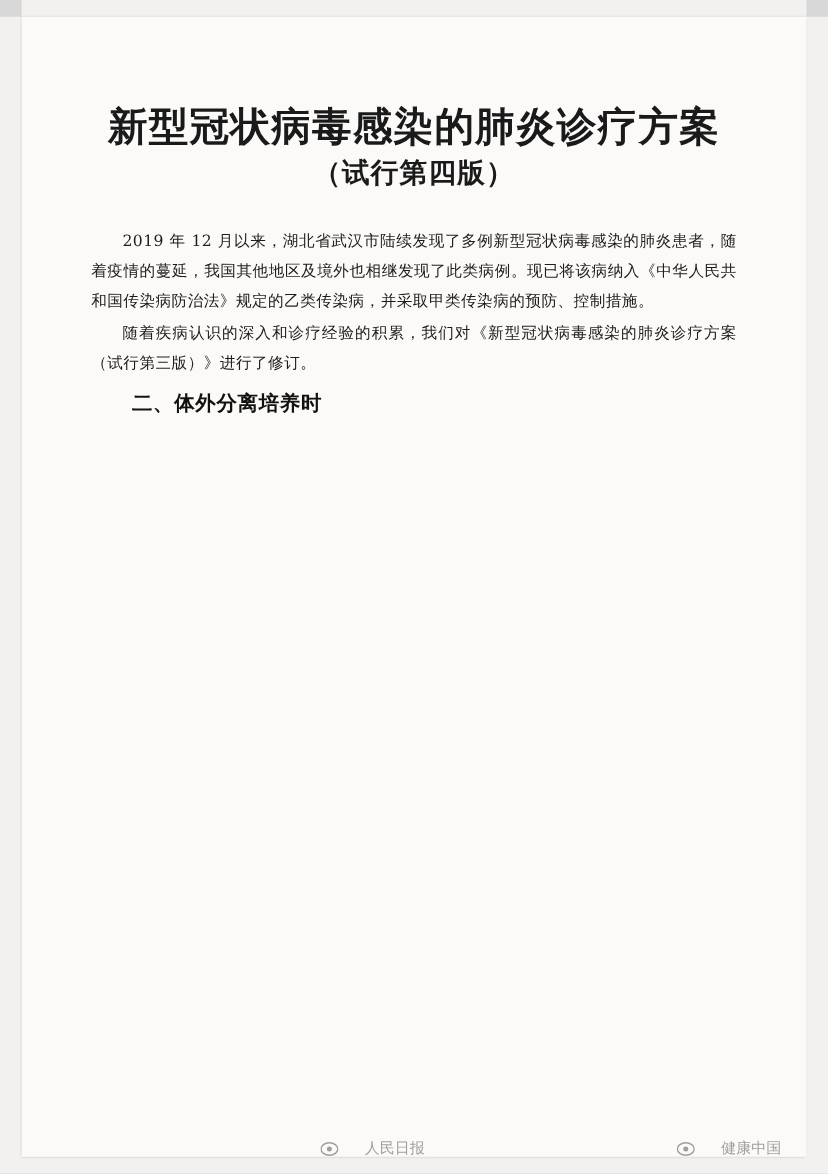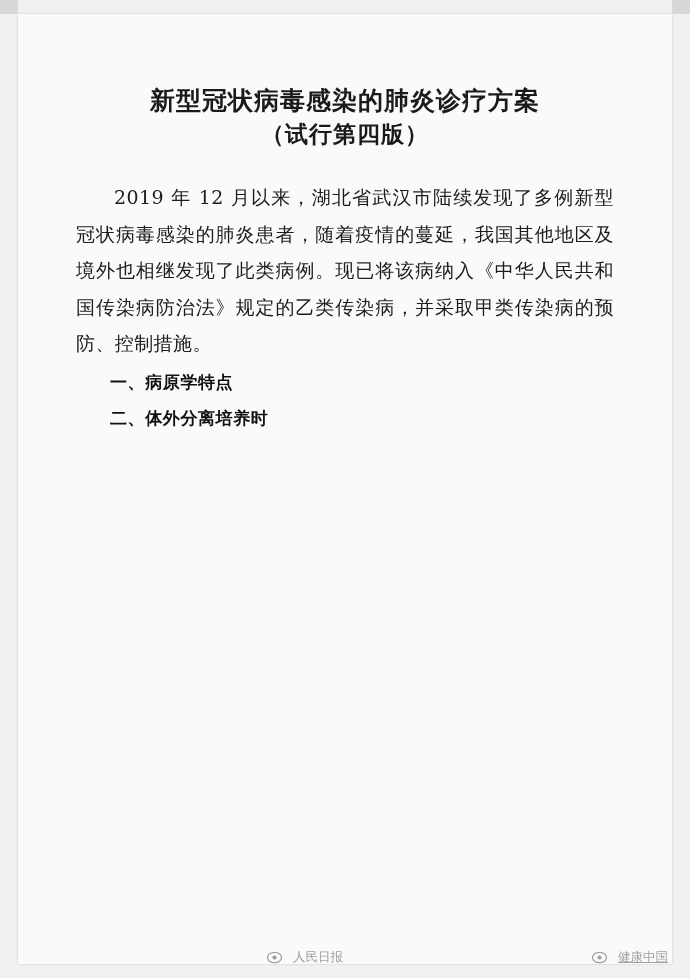--- a/index.html
+++ b/index.html
@@ -32,42 +32,42 @@
     overflow: hidden;
   }
   .sheet-inner {
     padding: 52px 58px 0 58px;
     box-sizing: border-box;
   }
   .doc-title {
     text-align: center;
     font-family: "DejaVu Serif", serif;
     font-weight: bold;
-    font-size: 25px;
+    font-size: 33px;
     line-height: 1.32;
     color: #1a1a1a;
     letter-spacing: 1px;
     margin: 18px 0 0 0;
   }
   .doc-subtitle {
     text-align: center;
     font-family: "DejaVu Serif", serif;
     font-weight: bold;
     font-size: 23px;
     line-height: 1.32;
     color: #1a1a1a;
     letter-spacing: 1px;
     margin: 2px 0 16px 0;
   }
   .body-block {
     margin-top: 30px;
   }
   p.para {
     font-family: "DejaVu Serif", serif;
-    font-size: 19px;
+    font-size: 13px;
     line-height: 1.92;
     color: #1c1c1c;
     margin: 0 0 2px 0;
     text-align: justify;
     text-justify: inter-ideograph;
     text-indent: 2em;
     letter-spacing: 0.4px;
   }
   p.heading {
     font-family: "DejaVu Serif", serif;
@@ -83,28 +83,28 @@
     position: absolute;
     left: 0;
     bottom: 8px;
     width: 690px;
     height: 30px;
   }
   .wm {
     position: absolute;
     display: flex;
     align-items: center;
-    gap: 11px;
+    gap: 22px;
     color: #9a9a9a;
     font-family: "Liberation Sans", sans-serif;
     font-size: 12.5px;
     opacity: 0.95;
   }
   .wm.left { left: 267px; bottom: 4px; }
-  .wm.right { right: 22px; bottom: 4px; text-decoration: underline; }
+  .wm.right { right: 39px; bottom: 4px; }
   .weibo-eye {
     display: inline-block;
     width: 15px;
     height: 13px;
     position: relative;
   }
   .weibo-eye svg { display: block; }
   .corner {
     position: absolute;
     background: #d8d8d8;
@@ -119,21 +119,21 @@
   <div class="corner tl"></div>
   <div class="corner tr"></div>
 
   <div class="paper">
     <div class="sheet-inner">
       <div class="doc-title">新型冠状病毒感染的肺炎诊疗方案</div>
       <div class="doc-subtitle">（试行第四版）</div>
 
       <div class="body-block">
         <p class="para">2019 年 12 月以来，湖北省武汉市陆续发现了多例新型冠状病毒感染的肺炎患者，随着疫情的蔓延，我国其他地区及境外也相继发现了此类病例。现已将该病纳入《中华人民共和国传染病防治法》规定的乙类传染病，并采取甲类传染病的预防、控制措施。</p>
-        <p class="heading">一、病原学特点</p>
+        <p class="para">随着疾病认识的深入和诊疗经验的积累，我们对《新型冠状病毒感染的肺炎诊疗方案（试行第三版）》进行了修订。</p>
         <p class="heading">二、体外分离培养时</p>
       </div>
     </div>
   </div>
 
   <div class="watermark-row">
     <div class="wm left">
       <span class="weibo-eye">
         <svg width="15" height="13" viewBox="0 0 15 13">
           <ellipse cx="7.5" cy="6.5" rx="7" ry="5.2" fill="none" stroke="#9a9a9a" stroke-width="1.2"></ellipse>

